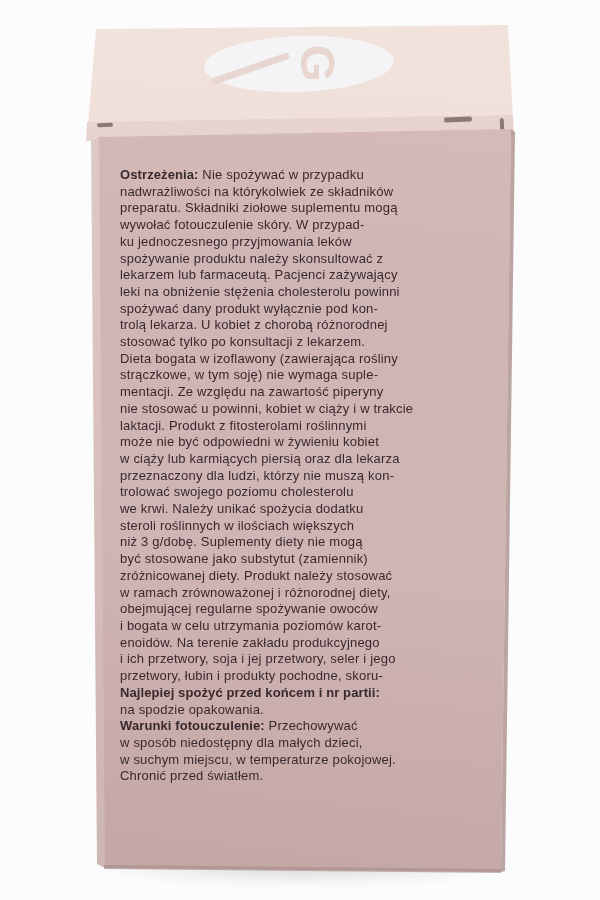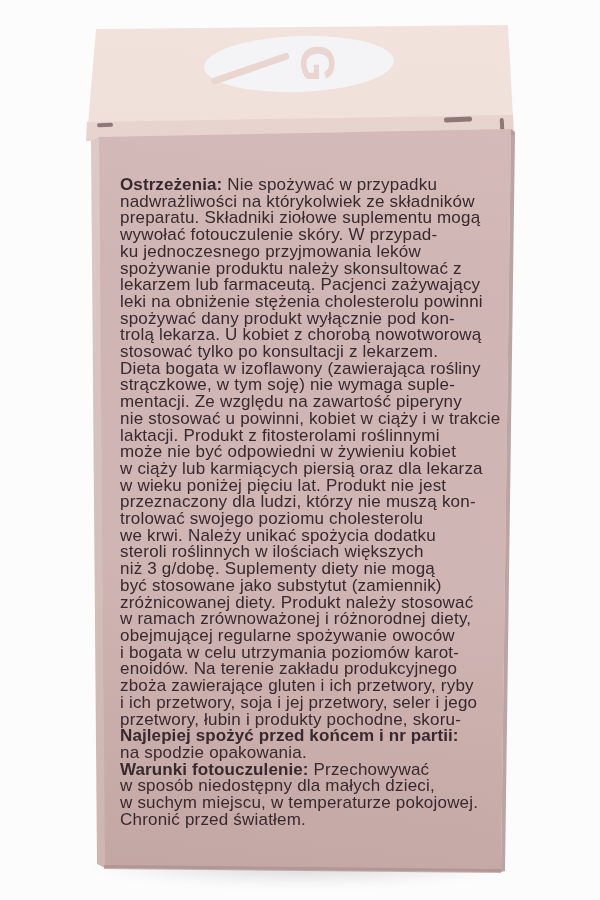--- a/index.html
+++ b/index.html
@@ -54,22 +54,22 @@
   .bottom-rim{
     clip-path:polygon(104px 865px, 501px 869px, 501px 873px, 104px 869px);
     background:var(--side_dark);
     opacity:.65;
   }
 
   .logo-svg{position:absolute;left:200px;top:33px;width:198px;height:64px;transform:rotate(-2deg);}
 
   
   .label{
-    position:absolute;left:120px;top:177px;width:380px;
-    font-size:17px;line-height:16.7px;letter-spacing:.2px;
+    position:absolute;left:120px;top:167px;width:380px;
+    font-size:13px;line-height:16.7px;letter-spacing:.2px;
     color:var(--text);
     font-weight:400;
   }
   .label .line{white-space:nowrap;}
   .label b{font-weight:700;letter-spacing:.1px;}
 </style>
 </head>
 <body>
 
 <div class="scene">
@@ -97,42 +97,40 @@
   <div class="label">
       <div class="line"><b>Ostrzeżenia:</b><span> Nie spożywać w przypadku</span></div>
       <div class="line"><span>nadwrażliwości na którykolwiek ze składników</span></div>
       <div class="line"><span>preparatu. Składniki ziołowe suplementu mogą</span></div>
       <div class="line"><span>wywołać fotouczulenie skóry. W przypad-</span></div>
       <div class="line"><span>ku jednoczesnego przyjmowania leków</span></div>
       <div class="line"><span>spożywanie produktu należy skonsultować z</span></div>
       <div class="line"><span>lekarzem lub farmaceutą. Pacjenci zażywający</span></div>
       <div class="line"><span>leki na obniżenie stężenia cholesterolu powinni</span></div>
       <div class="line"><span>spożywać dany produkt wyłącznie pod kon-</span></div>
-      <div class="line"><span>trolą lekarza. U kobiet z chorobą nowotworową</span></div>
+      <div class="line"><span>trolą lekarza. U kobiet z chorobą różnorodnej</span></div>
       <div class="line"><span>stosować tylko po konsultacji z lekarzem.</span></div>
       <div class="line"><span>Dieta bogata w izoflawony (zawierająca rośliny</span></div>
       <div class="line"><span>strączkowe, w tym soję) nie wymaga suple-</span></div>
       <div class="line"><span>mentacji. Ze względu na zawartość piperyny</span></div>
       <div class="line"><span>nie stosować u powinni, kobiet w ciąży i w trakcie</span></div>
       <div class="line"><span>laktacji. Produkt z fitosterolami roślinnymi</span></div>
       <div class="line"><span>może nie być odpowiedni w żywieniu kobiet</span></div>
       <div class="line"><span>w ciąży lub karmiących piersią oraz dla lekarza</span></div>
-      <div class="line"><span>w wieku poniżej pięciu lat. Produkt nie jest</span></div>
       <div class="line"><span>przeznaczony dla ludzi, którzy nie muszą kon-</span></div>
       <div class="line"><span>trolować swojego poziomu cholesterolu</span></div>
       <div class="line"><span>we krwi. Należy unikać spożycia dodatku</span></div>
       <div class="line"><span>steroli roślinnych w ilościach większych</span></div>
       <div class="line"><span>niż 3 g/dobę. Suplementy diety nie mogą</span></div>
       <div class="line"><span>być stosowane jako substytut (zamiennik)</span></div>
       <div class="line"><span>zróżnicowanej diety. Produkt należy stosować</span></div>
       <div class="line"><span>w ramach zrównoważonej i różnorodnej diety,</span></div>
       <div class="line"><span>obejmującej regularne spożywanie owoców</span></div>
       <div class="line"><span>i bogata w celu utrzymania poziomów karot-</span></div>
       <div class="line"><span>enoidów. Na terenie zakładu produkcyjnego</span></div>
-      <div class="line"><span>zboża zawierające gluten i ich przetwory, ryby</span></div>
       <div class="line"><span>i ich przetwory, soja i jej przetwory, seler i jego</span></div>
       <div class="line"><span>przetwory, łubin i produkty pochodne, skoru-</span></div>
       <div class="line"><b>Najlepiej spożyć przed końcem i nr partii:</b></div>
       <div class="line"><span>na spodzie opakowania.</span></div>
       <div class="line"><b>Warunki fotouczulenie:</b><span> Przechowywać</span></div>
       <div class="line"><span>w sposób niedostępny dla małych dzieci,</span></div>
       <div class="line"><span>w suchym miejscu, w temperaturze pokojowej.</span></div>
       <div class="line"><span>Chronić przed światłem.</span></div>
     </div>
 

